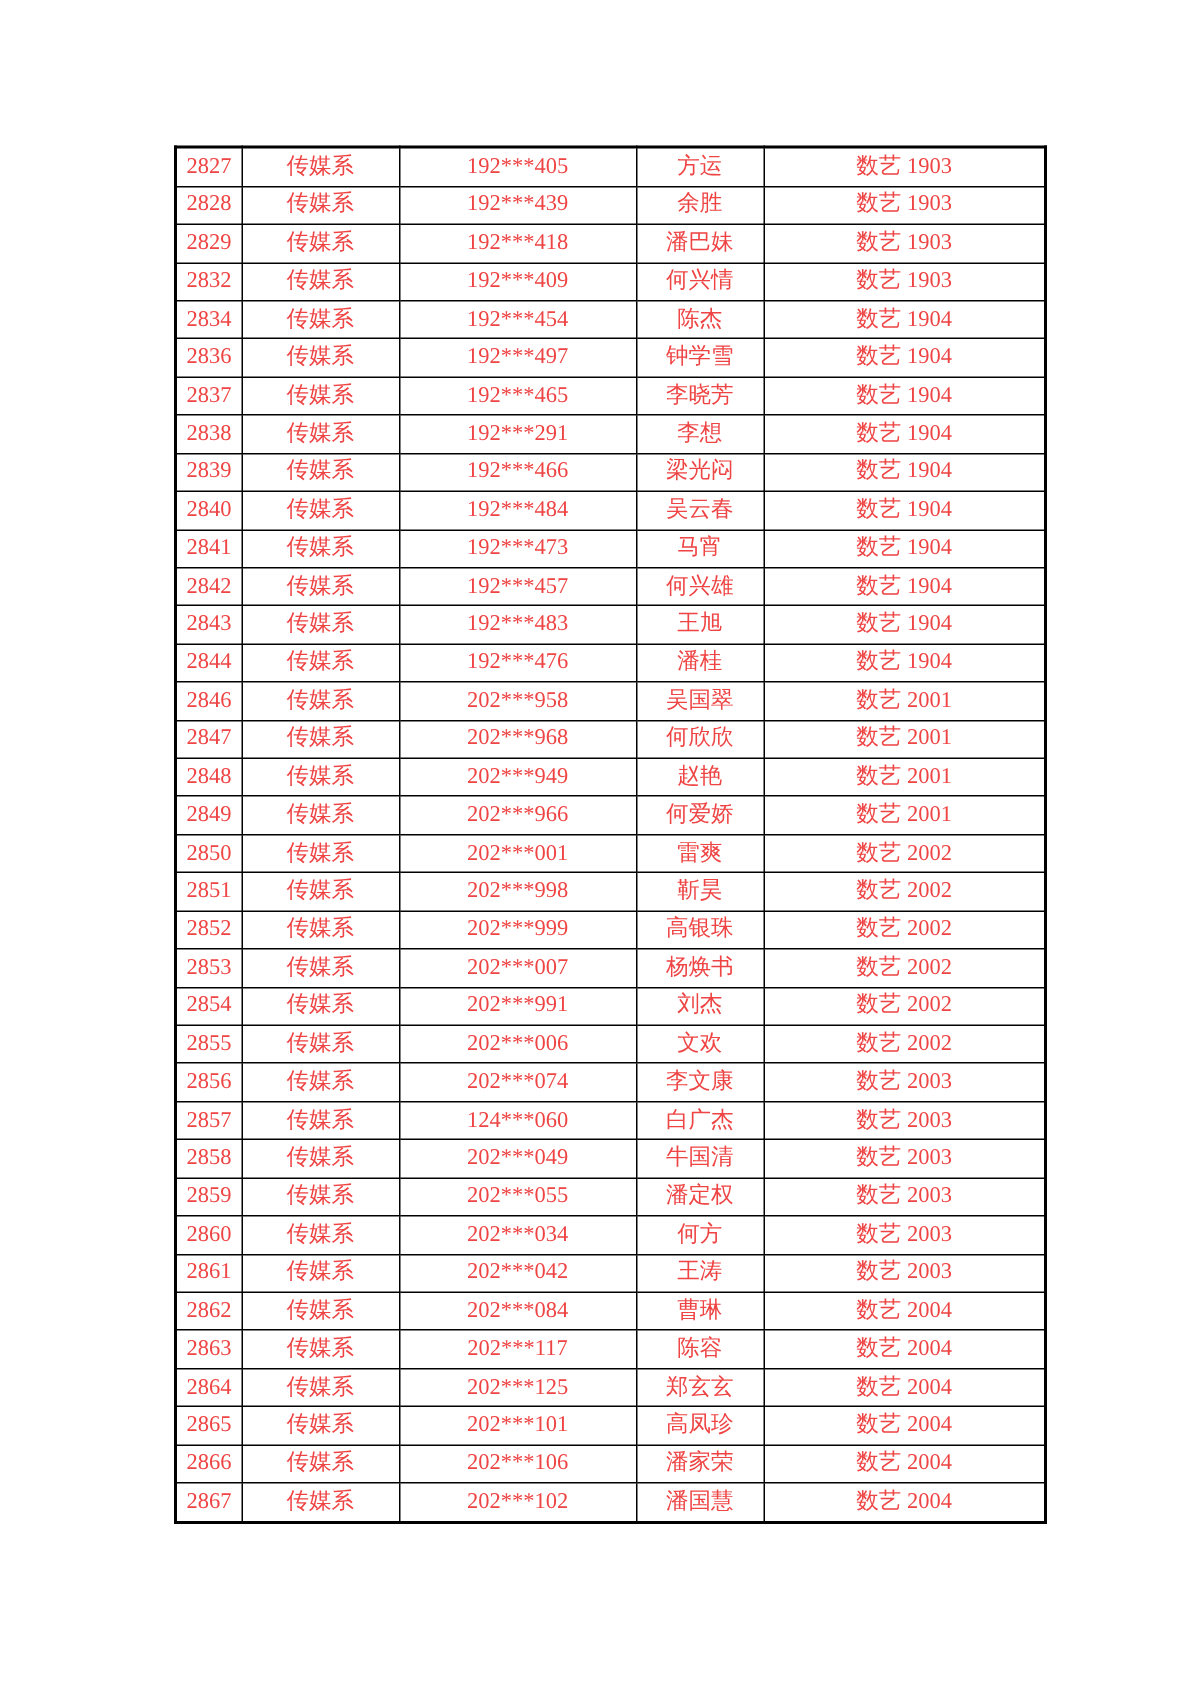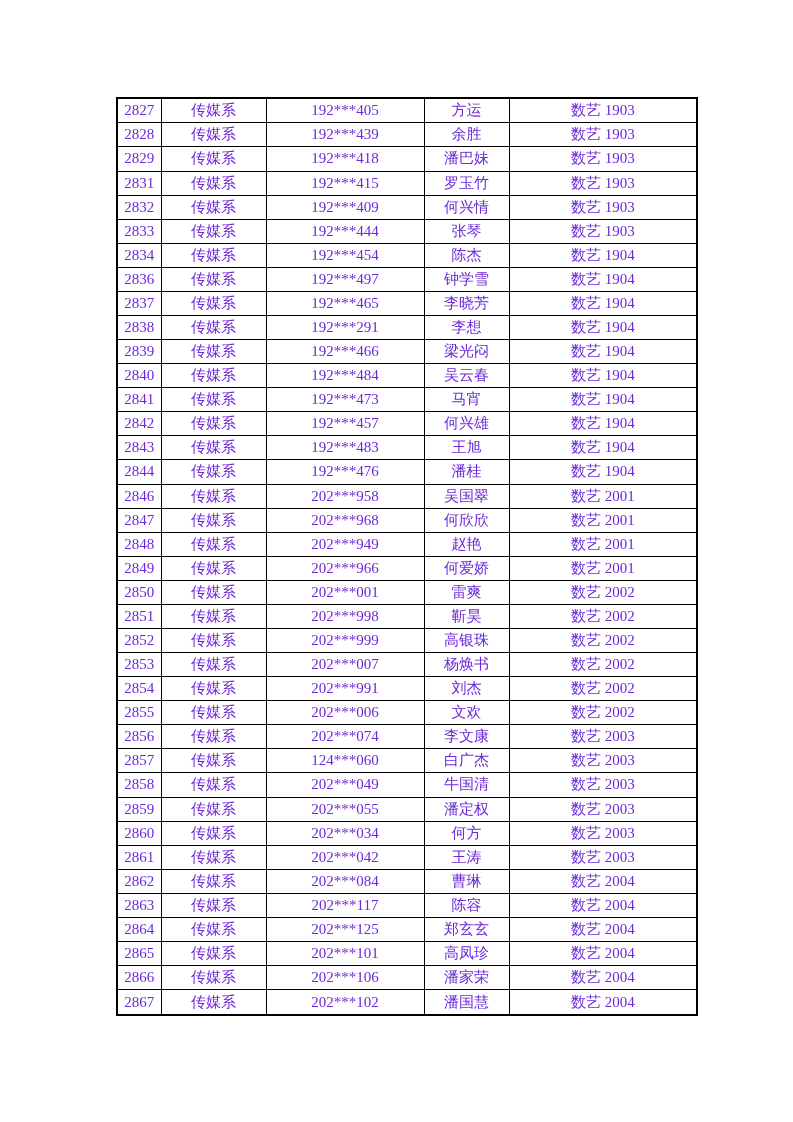--- a/index.html
+++ b/index.html
@@ -18,21 +18,21 @@
     position: absolute;
     left: 116px;
     top: 97px;
     width: 580px;
     height: 919px;
     border-collapse: collapse;
     table-layout: fixed;
     border: 2px solid #000000;
     font-family: "Liberation Serif", "DejaVu Serif", serif;
     font-size: 15px;
-    color: #6d28d9;
+    color: #ef4444;
   }
   table.roster td {
     border: 1px solid #000000;
     text-align: center;
     vertical-align: middle;
     padding: 0;
     white-space: nowrap;
     overflow: hidden;
     line-height: 1;
   }
@@ -70,38 +70,24 @@
     <td>数艺 1903</td>
   </tr>
         <tr>
     <td>2829</td>
     <td>传媒系</td>
     <td>192***418</td>
     <td>潘巴妹</td>
     <td>数艺 1903</td>
   </tr>
         <tr>
-    <td>2831</td>
-    <td>传媒系</td>
-    <td>192***415</td>
-    <td>罗玉竹</td>
-    <td>数艺 1903</td>
-  </tr>
-        <tr>
     <td>2832</td>
     <td>传媒系</td>
     <td>192***409</td>
     <td>何兴情</td>
-    <td>数艺 1903</td>
-  </tr>
-        <tr>
-    <td>2833</td>
-    <td>传媒系</td>
-    <td>192***444</td>
-    <td>张琴</td>
     <td>数艺 1903</td>
   </tr>
         <tr>
     <td>2834</td>
     <td>传媒系</td>
     <td>192***454</td>
     <td>陈杰</td>
     <td>数艺 1904</td>
   </tr>
         <tr>

